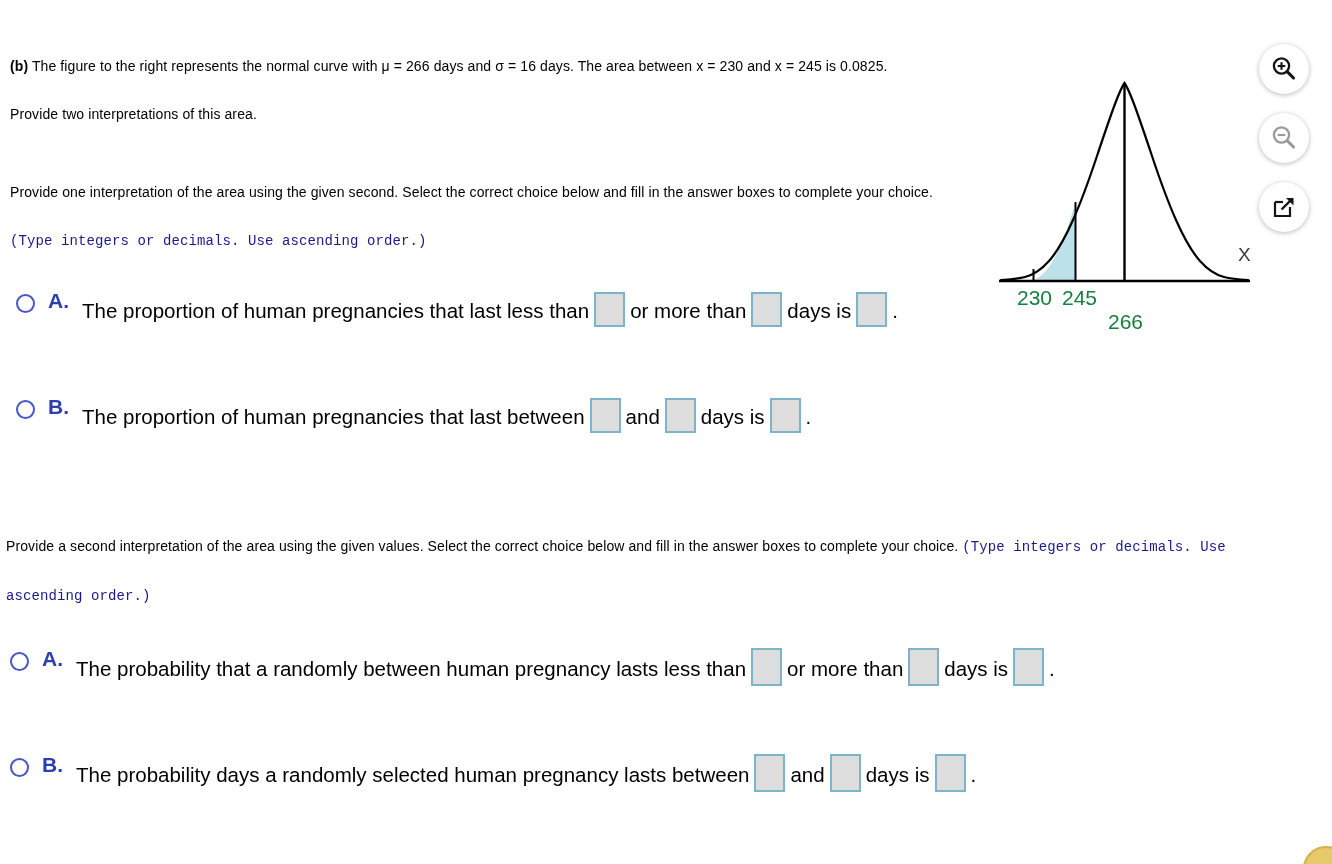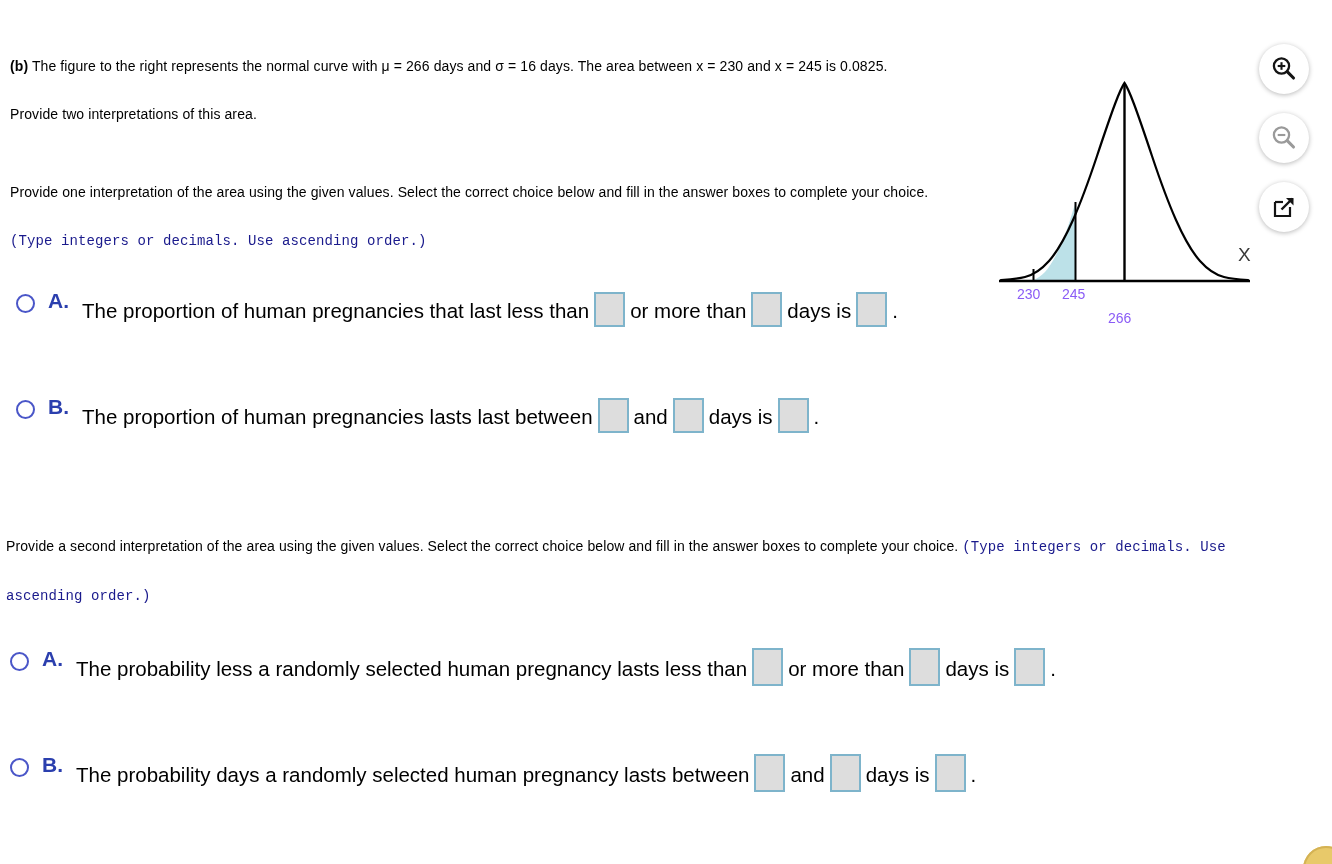--- a/index.html
+++ b/index.html
@@ -102,22 +102,22 @@
     position: absolute;
     left: 995px;
     top: 62px;
     width: 265px;
     height: 250px;
   }
   #figure svg { display: block; }
   .axlabel {
     position: absolute;
     font-family: "Liberation Sans", sans-serif;
-    font-size: 14px;
-    color: #8b5cf6;
+    font-size: 21px;
+    color: #15803d;
   }
   #lbl230 { left: 22px; top: 224px; }
   #lbl245 { left: 67px; top: 224px; }
   #lbl266 { left: 113px; top: 224px; margin-top: 24px; }
   #lblX   { left: 243px; top: 182px; font-size: 19px; color: #3a3a3a; }
 
   
   .tool {
     position: absolute;
     width: 50px;
@@ -144,45 +144,45 @@
     background: #e8c96a;
     box-shadow: inset 0 0 0 2px #d4b254;
   }
 </style>
 </head>
 <body>
 
 <div class="qtext" id="stem"><b>(b)</b><span> The figure to the right represents the normal curve with μ = 266 days and σ = 16 days. The area between x = 230 and x = 245 is 0.0825. Provide two interpretations of this area.</span></div>
 
 <div class="qtext" id="prompt1">
-  <span>Provide one interpretation of the area using the given values. Select the correct choice below and fill in the answer boxes to complete your choice.</span>
+  <span>Provide one interpretation of the area using the given second. Select the correct choice below and fill in the answer boxes to complete your choice.</span>
   <span class="blue-note">(Type integers or decimals. Use ascending order.)</span>
 </div>
 
 <div class="choice" id="choiceA1">
   <div class="radio"></div>
   <div class="letter">A.</div>
   <div class="ctext"><span>The proportion of human pregnancies that last less than</span><span class="abox"></span><span>or more than</span><span class="abox"></span><span>days is</span><span class="abox"></span><span>.</span></div>
 </div>
 
 <div class="choice" id="choiceB1">
   <div class="radio"></div>
   <div class="letter">B.</div>
-  <div class="ctext"><span>The proportion of human pregnancies lasts last between</span><span class="abox"></span><span>and</span><span class="abox"></span><span>days is</span><span class="abox"></span><span>.</span></div>
+  <div class="ctext"><span>The proportion of human pregnancies that last between</span><span class="abox"></span><span>and</span><span class="abox"></span><span>days is</span><span class="abox"></span><span>.</span></div>
 </div>
 
 <div class="qtext" id="prompt2">
   <span>Provide a second interpretation of the area using the given values. Select the correct choice below and fill in the answer boxes to complete your choice.</span>
   <span class="blue-note">(Type integers or decimals. Use ascending order.)</span>
 </div>
 
 <div class="choice" id="choiceA2">
   <div class="radio"></div>
   <div class="letter">A.</div>
-  <div class="ctext wide"><span>The probability less a randomly selected human pregnancy lasts less than</span><span class="abox tall"></span><span>or more than</span><span class="abox tall"></span><span>days is</span><span class="abox tall"></span><span>.</span></div>
+  <div class="ctext wide"><span>The probability that a randomly between human pregnancy lasts less than</span><span class="abox tall"></span><span>or more than</span><span class="abox tall"></span><span>days is</span><span class="abox tall"></span><span>.</span></div>
 </div>
 
 <div class="choice" id="choiceB2">
   <div class="radio"></div>
   <div class="letter">B.</div>
   <div class="ctext wide"><span>The probability days a randomly selected human pregnancy lasts between</span><span class="abox tall"></span><span>and</span><span class="abox tall"></span><span>days is</span><span class="abox tall"></span><span>.</span></div>
 </div>
 
 <div id="figure">
   <svg width="265" height="250" viewBox="0 0 265 250">

